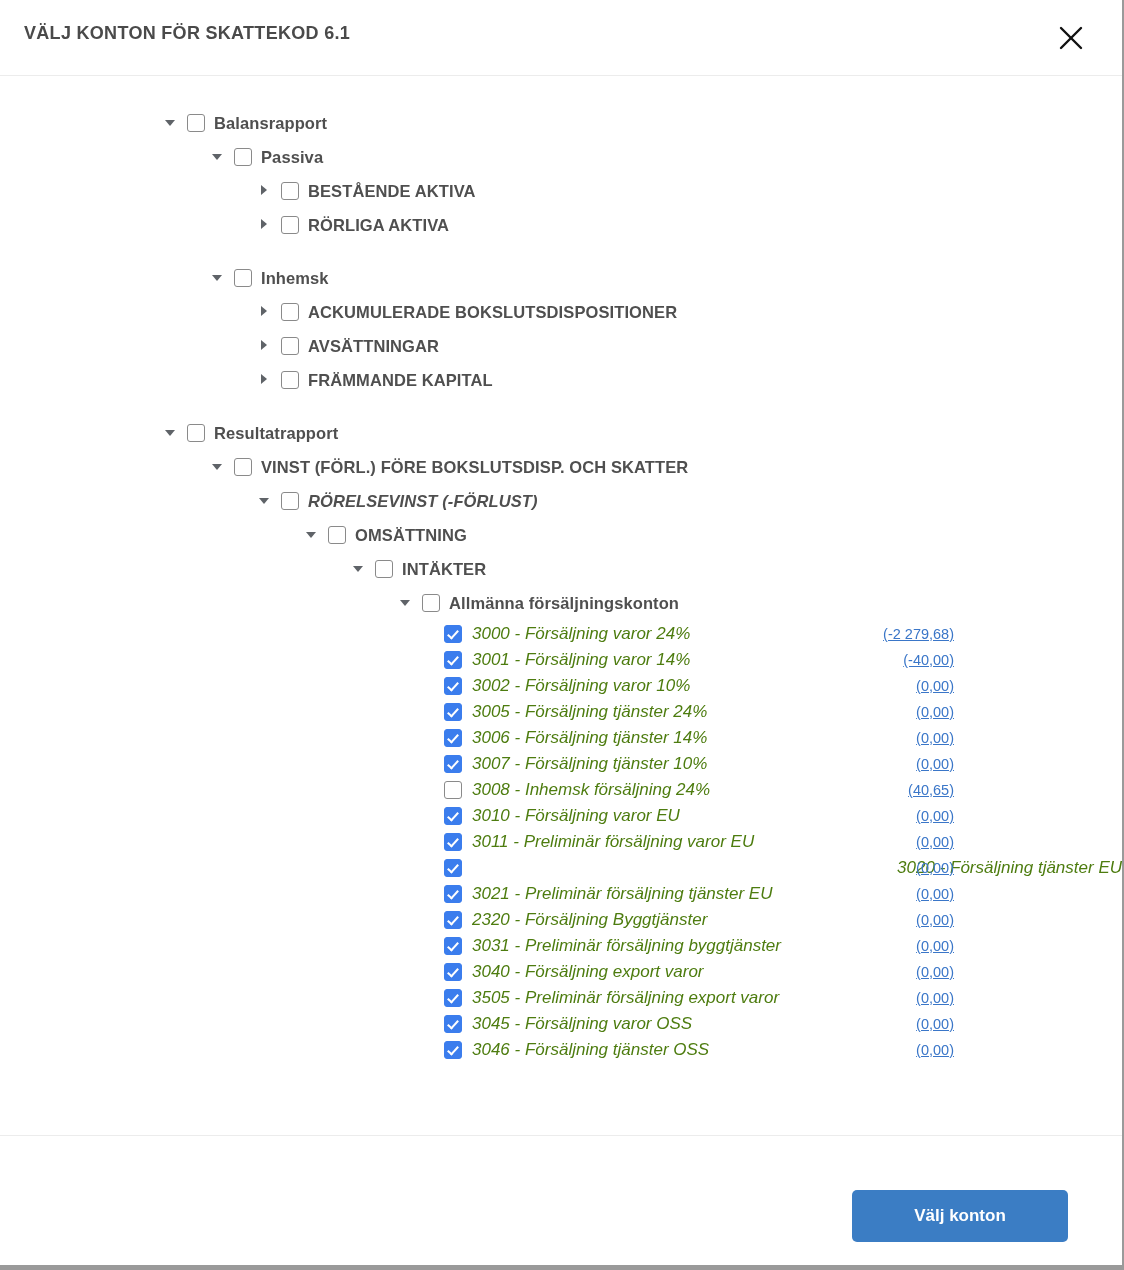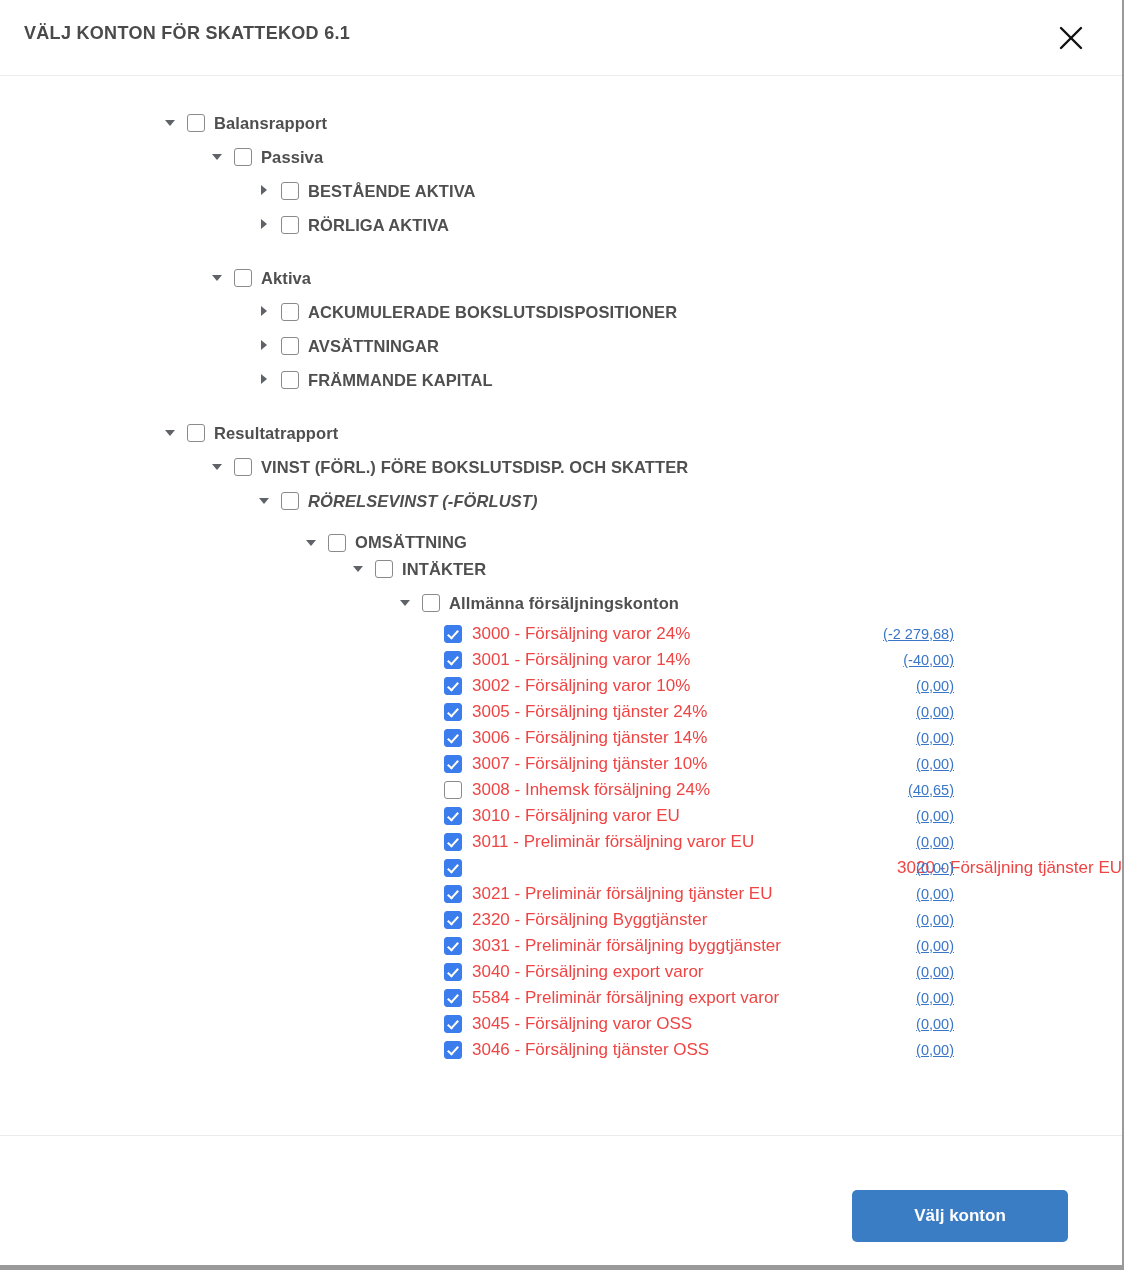--- a/index.html
+++ b/index.html
@@ -151,21 +151,22 @@
   .acct-row {
     display: flex;
     align-items: center;
     height: 26px;
     white-space: nowrap;
   }
   .acct-row .cbox { margin-right: 10px; }
   .acct-label {
     font-size: 17px;
     font-weight: normal;
-    color: #ef4444;
+    color: #4d7c0f;
+    font-style: italic;
   }
   .acct-value {
     position: absolute;
     right: 168px;
     font-size: 14.5px;
     color: #3a76c8;
     text-decoration: underline;
     cursor: pointer;
   }
   .acct-row-wrap { position: relative; }
@@ -229,21 +230,21 @@
           <span class="node-label">BESTÅENDE AKTIVA</span>
         </div>
         <div class="node" style="padding-left: 256px;">
           <span class="caret collapsed"></span>
           <span class="cbox"></span>
           <span class="node-label">RÖRLIGA AKTIVA</span>
         </div>
         <div class="node gap-top" style="padding-left: 209px;">
           <span class="caret expanded"></span>
           <span class="cbox"></span>
-          <span class="node-label">Aktiva</span>
+          <span class="node-label">Inhemsk</span>
         </div>
         <div class="node" style="padding-left: 256px;">
           <span class="caret collapsed"></span>
           <span class="cbox"></span>
           <span class="node-label">ACKUMULERADE BOKSLUTSDISPOSITIONER</span>
         </div>
         <div class="node" style="padding-left: 256px;">
           <span class="caret collapsed"></span>
           <span class="cbox"></span>
           <span class="node-label">AVSÄTTNINGAR</span>
@@ -261,21 +262,21 @@
         <div class="node" style="padding-left: 209px;">
           <span class="caret expanded"></span>
           <span class="cbox"></span>
           <span class="node-label">VINST (FÖRL.) FÖRE BOKSLUTSDISP. OCH SKATTER</span>
         </div>
         <div class="node" style="padding-left: 256px; font-style: italic;">
           <span class="caret expanded"></span>
           <span class="cbox"></span>
           <span class="node-label">RÖRELSEVINST (-FÖRLUST)</span>
         </div>
-        <div class="node" style="padding-left: 303px; align-items: flex-end;">
+        <div class="node" style="padding-left: 303px;">
           <span class="caret expanded"></span>
           <span class="cbox"></span>
           <span class="node-label">OMSÄTTNING</span>
         </div>
         <div class="node" style="padding-left: 350px;">
           <span class="caret expanded"></span>
           <span class="cbox"></span>
           <span class="node-label">INTÄKTER</span>
         </div>
         <div class="node" style="padding-left: 397px;">
@@ -349,21 +350,21 @@
             <span class="acct-label">3031 - Preliminär försäljning byggtjänster</span>
             <span class="acct-value">(0,00)</span>
           </div>
           <div class="acct-row" style="padding-left: 444px; position: relative;">
             <span class="cbox checked"></span>
             <span class="acct-label">3040 - Försäljning export varor</span>
             <span class="acct-value">(0,00)</span>
           </div>
           <div class="acct-row" style="padding-left: 444px; position: relative;">
             <span class="cbox checked"></span>
-            <span class="acct-label">5584 - Preliminär försäljning export varor</span>
+            <span class="acct-label">3505 - Preliminär försäljning export varor</span>
             <span class="acct-value">(0,00)</span>
           </div>
           <div class="acct-row" style="padding-left: 444px; position: relative;">
             <span class="cbox checked"></span>
             <span class="acct-label">3045 - Försäljning varor OSS</span>
             <span class="acct-value">(0,00)</span>
           </div>
           <div class="acct-row" style="padding-left: 444px; position: relative;">
             <span class="cbox checked"></span>
             <span class="acct-label">3046 - Försäljning tjänster OSS</span>

